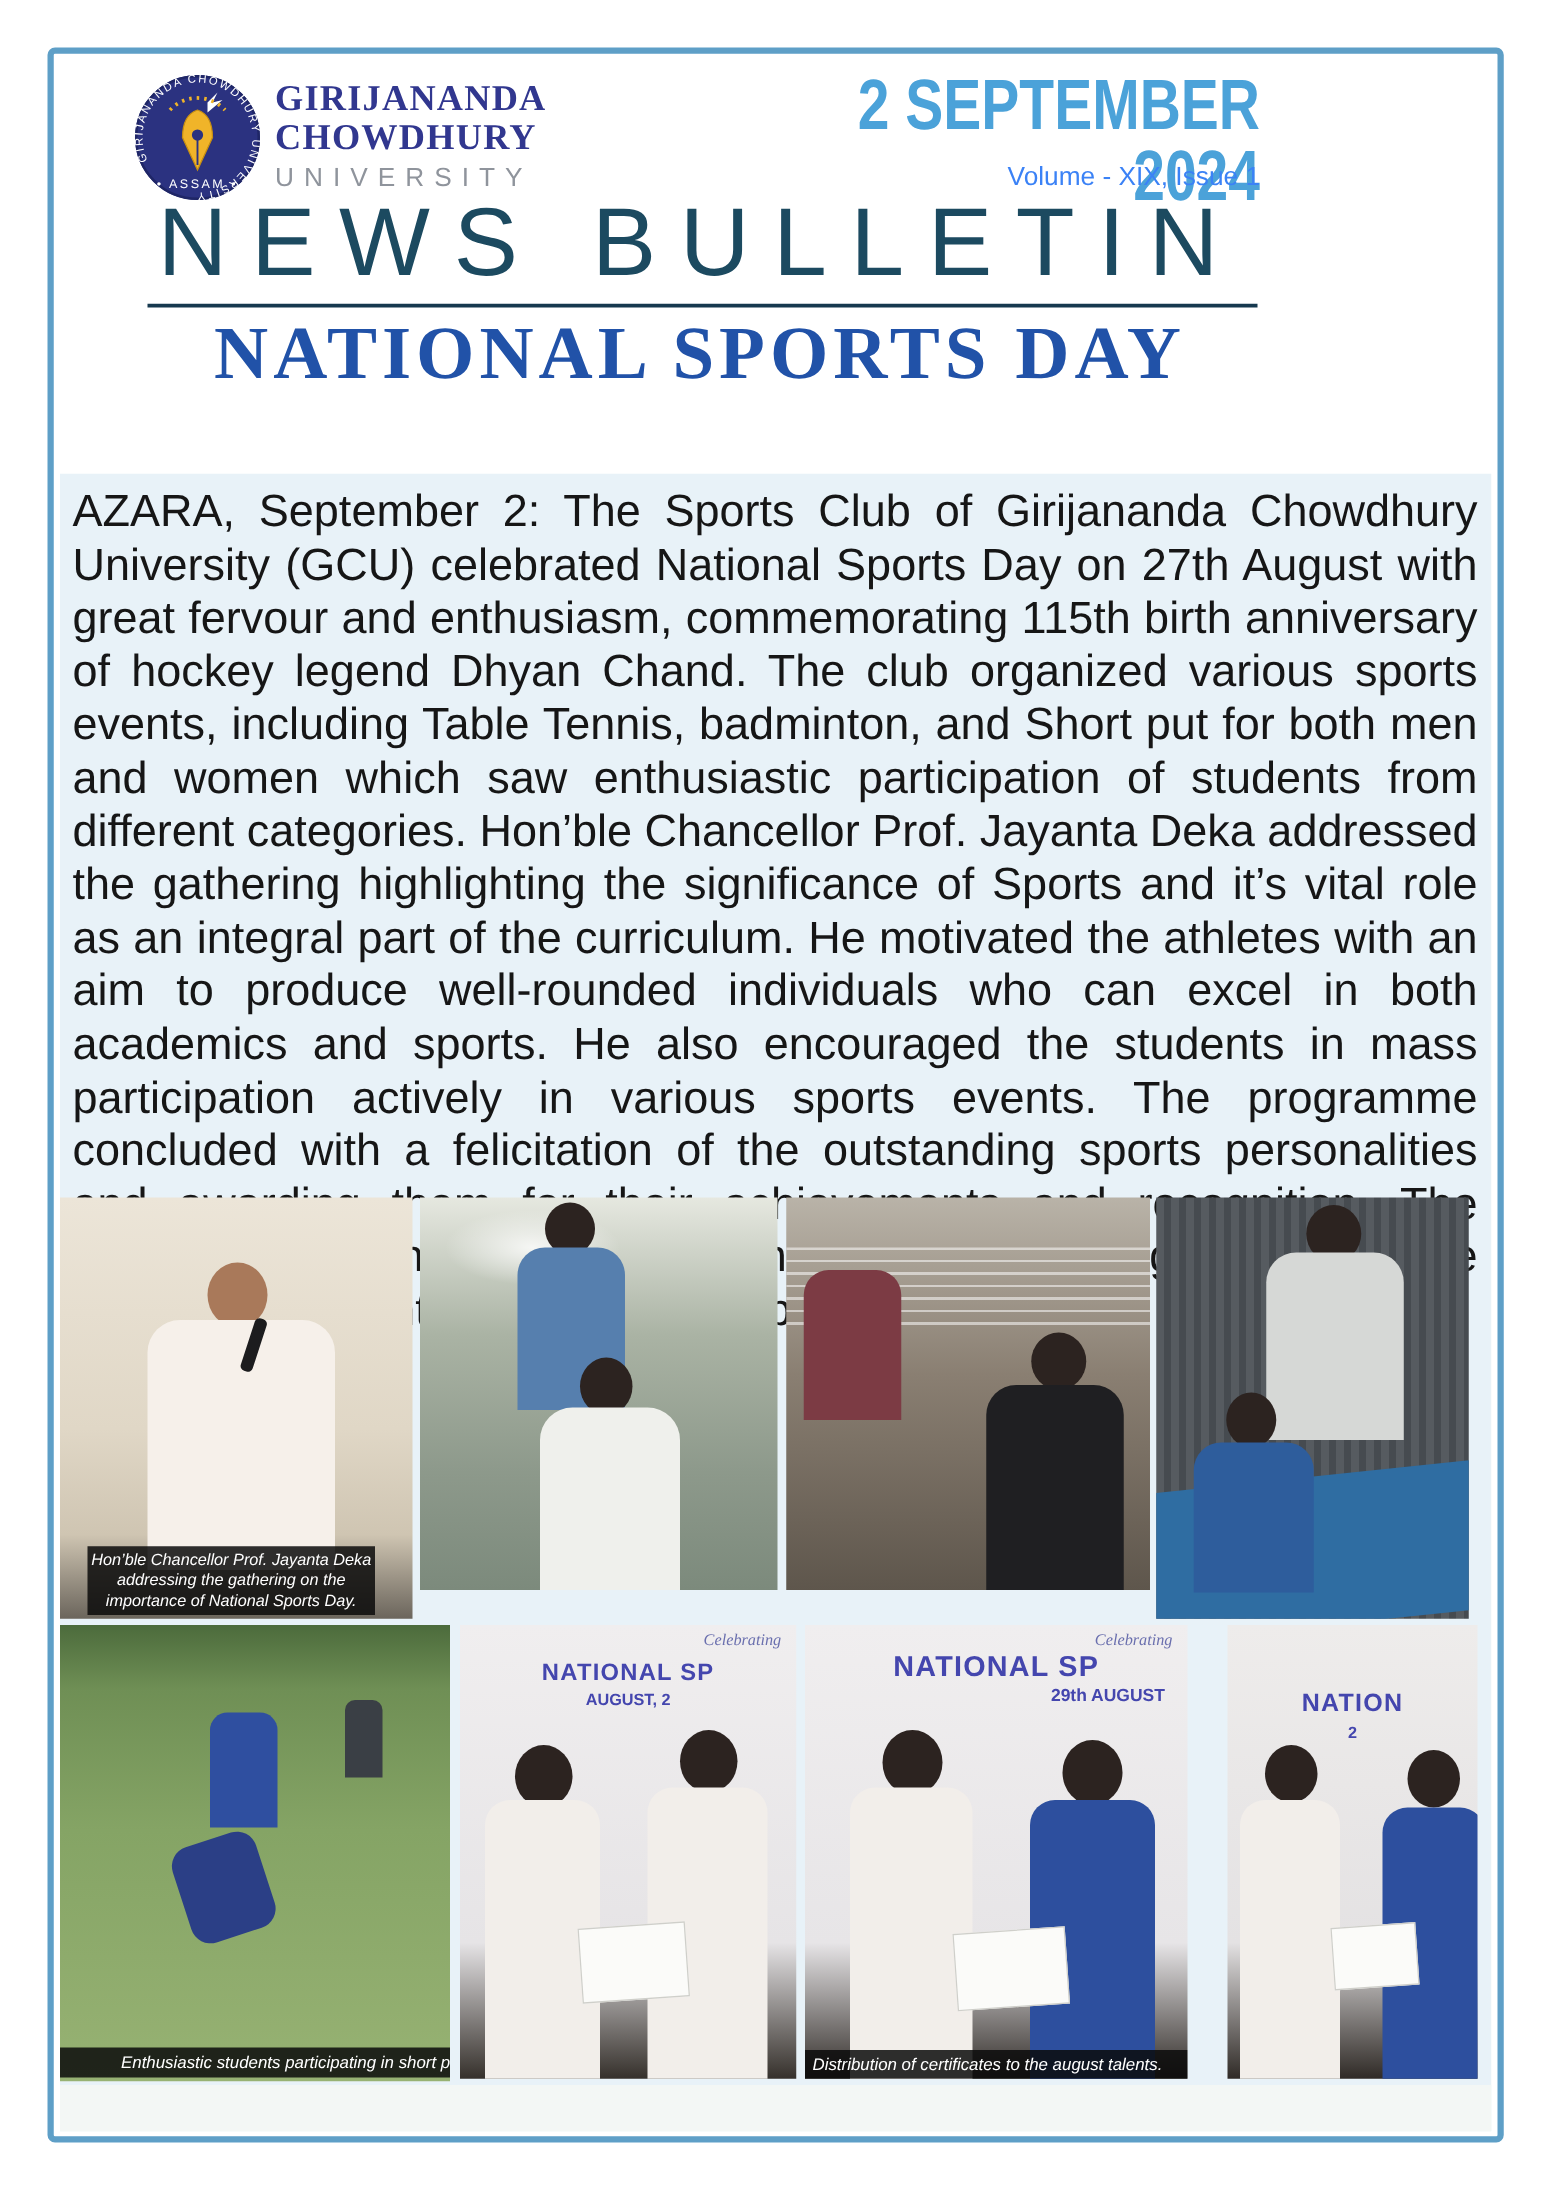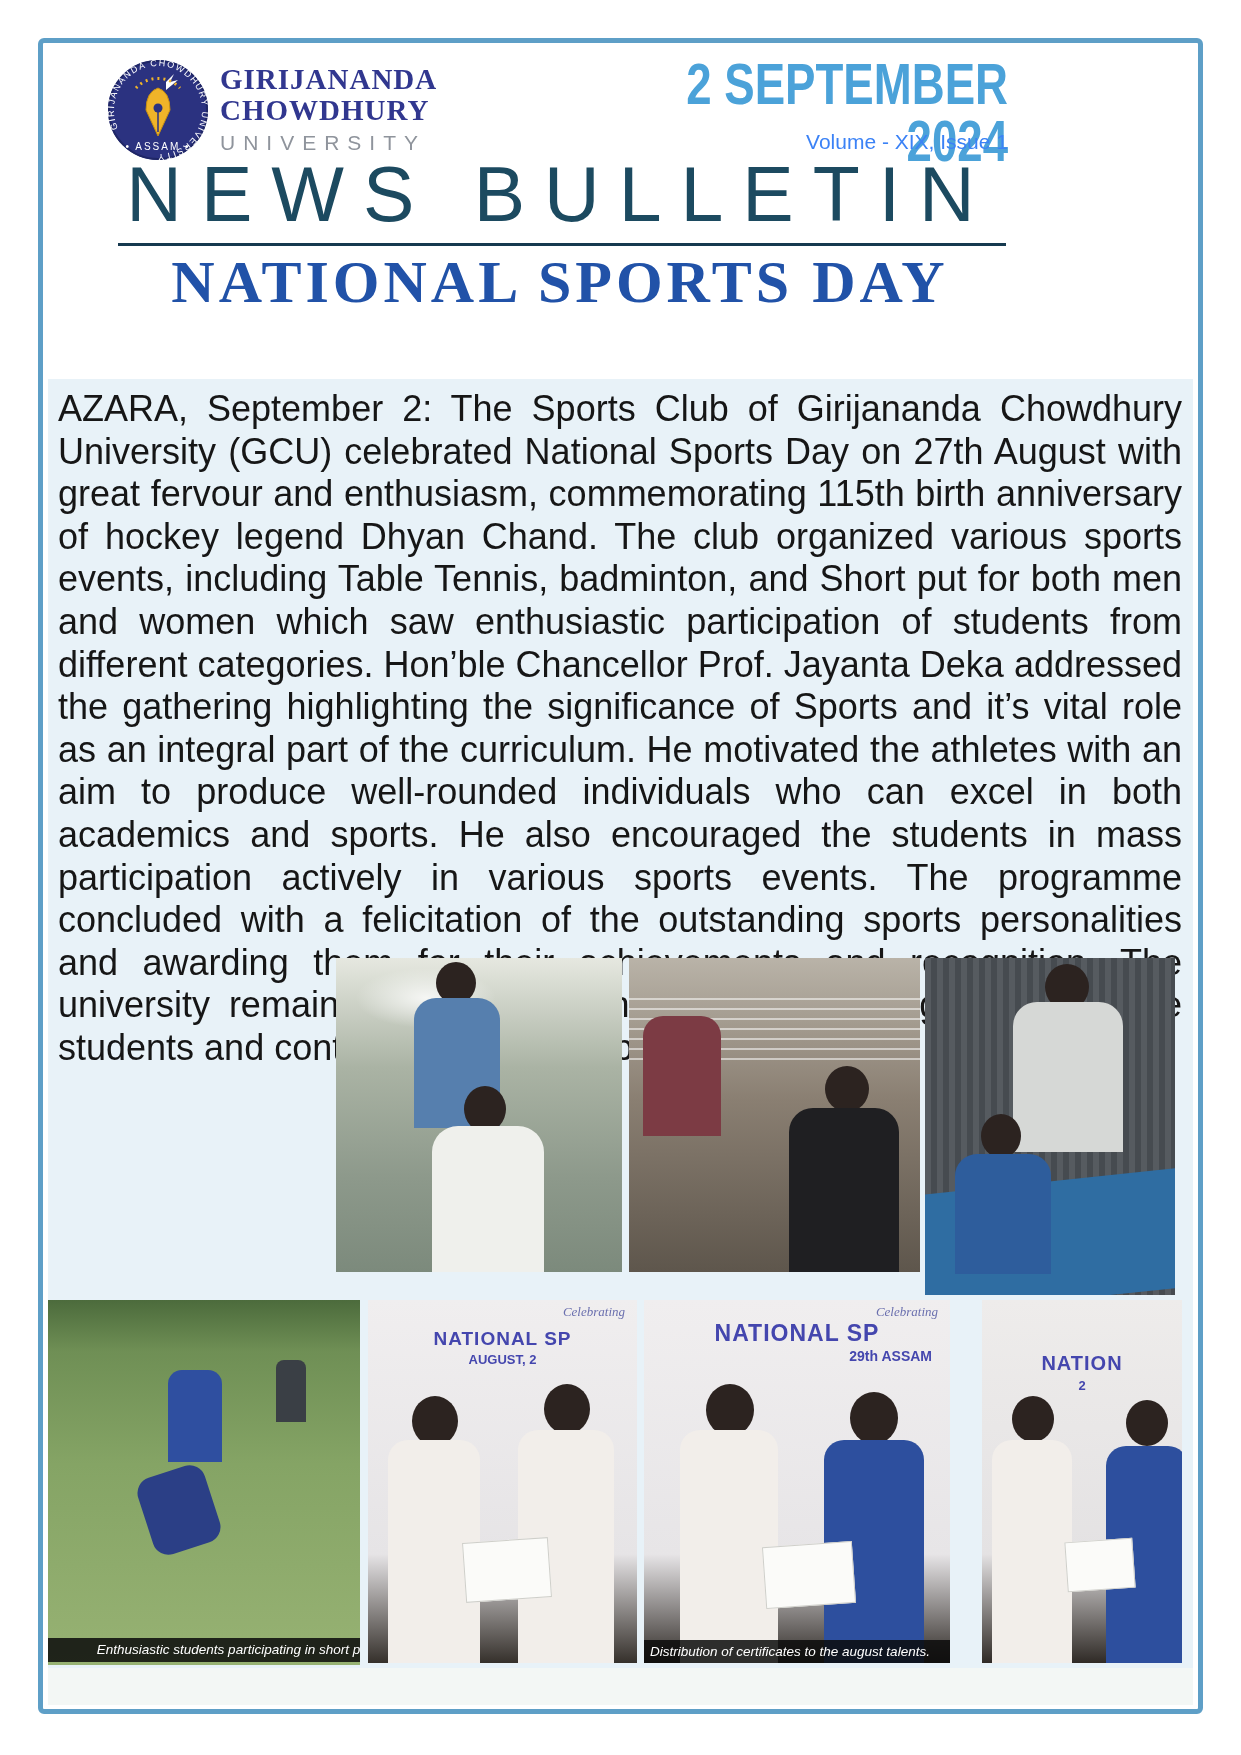--- a/index.html
+++ b/index.html
@@ -155,20 +155,26 @@
   <div class="volume">Volume - XIX, Issue 1</div>
 
   <div class="masthead">NEWS BULLETIN</div>
   <div class="rule"></div>
   <div class="headline">NATIONAL SPORTS DAY</div>
 
   <div class="panel"></div>
   <div class="panel-bottom"></div>
   <div class="body-text">AZARA, September 2: The Sports Club of Girijananda Chowdhury University (GCU) celebrated National Sports Day on 27th August with great fervour and enthusiasm, commemorating 115th birth anniversary of hockey legend Dhyan Chand. The club organized various sports events, including Table Tennis, badminton, and Short put for both men and women which saw enthusiastic participation of students from different categories. Hon’ble Chancellor Prof. Jayanta Deka addressed the gathering highlighting the significance of Sports and it’s vital role as an integral part of the curriculum. He motivated the athletes with an aim to produce well-rounded individuals who can excel in both academics and sports. He also encouraged the students in mass participation actively in various sports events. The programme concluded with a felicitation of the outstanding sports personalities and awarding them for their achievements and recognition. The university remains committed to nurture the sporting talents of the students and contribute to India's sporting excellence.</div>
 
+  <div class="photo p1">
+    <div class="sh head f-head"></div>
+    <div class="sh f-shirt"></div>
+    <div class="sh f-mic"></div>
+    <div class="cap cap-p1">Hon’ble Chancellor Prof. Jayanta Deka addressing the gathering on the importance of National Sports Day.</div>
+  </div>
   <div class="photo p2">
     <div class="sh f-light"></div>
     <div class="sh hair f-bhead"></div>
     <div class="sh f-blue"></div>
     <div class="sh hair f-whead"></div>
     <div class="sh f-white"></div>
   </div>
   <div class="photo p3">
     <div class="sh f-net"></div>
     <div class="sh f-maroon"></div>
@@ -195,21 +201,21 @@
     <div class="banner-sub">AUGUST, 2</div>
     <div class="sh hair f-mh"></div>
     <div class="sh cert-man f-m"></div>
     <div class="sh hair f-sh2"></div>
     <div class="sh cert-man f-s"></div>
     <div class="sh cert-paper f-p"></div>
   </div>
   <div class="photo p7">
     <div class="banner-script">Celebrating</div>
     <div class="banner-main">NATIONAL SP</div>
-    <div class="banner-sub">29th ASSAM</div>
+    <div class="banner-sub">29th AUGUST</div>
     <div class="sh hair f-mh"></div>
     <div class="sh cert-man f-m"></div>
     <div class="sh hair f-sh2"></div>
     <div class="sh cert-blue f-s"></div>
     <div class="sh cert-paper f-p"></div>
     <div class="cap cap-p7">Distribution of certificates to the august talents.</div>
   </div>
   <div class="photo p8">
     <div class="banner-main">NATION</div>
     <div class="banner-sub">2</div>

